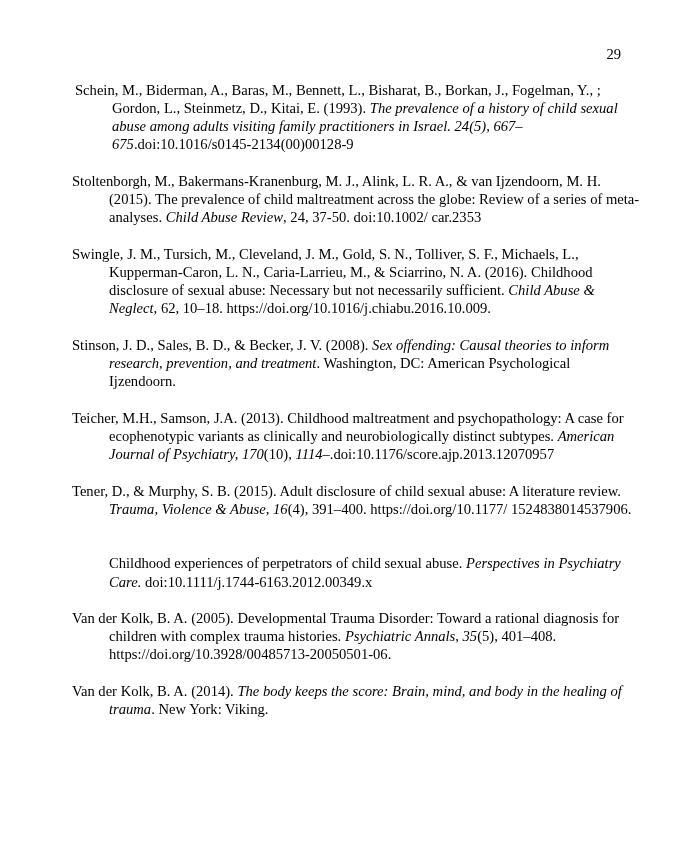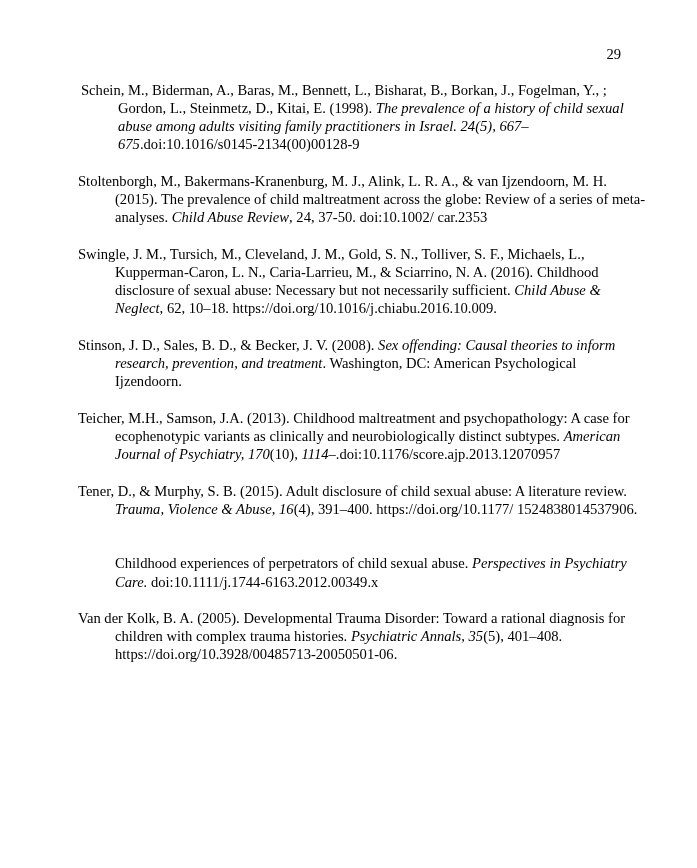--- a/index.html
+++ b/index.html
@@ -6,40 +6,41 @@
     body {
       width: 697px; height: 868px; position: relative; overflow: hidden;
       font-family: "Liberation Serif", "DejaVu Serif", serif;
       color: #000000;
     }
     .page-number {
       position: absolute; top: 45px; right: 76px;
       font-size: 14.6px; line-height: 18px;
     }
     .refs {
-      position: absolute; top: 81px; left: 78px; width: 560px;
+      position: absolute; top: 81px; left: 72px; width: 560px;
     }
     .ref {
       font-size: 14.6px;
       line-height: 18.1px;
       padding-left: 37px;
       text-indent: -37px;
       margin: 0 0 18.6px 0;
       white-space: nowrap;
     }
     .ref.first { margin-left: 3px; }
     .ref i { font-style: italic; }
   </style>
 </head>
 <body>
 
 <div class="page-number">29</div>
 
 <div class="refs" id="refs">
-    <p class="ref first"><span>Schein, M., Biderman, A., Baras, M., Bennett, L., Bisharat, B., Borkan, J., Fogelman, Y., ;</span><br><span>Gordon, L., Steinmetz, D., Kitai, E. (1998). </span><i>The prevalence of a history of child sexual</i><br><i>abuse among adults visiting family practitioners in Israel. 24(5), 667–</i><br><i>675</i><span>.doi:10.1016/s0145-2134(00)00128-9</span></p>
+    <p class="ref first"><span>Schein, M., Biderman, A., Baras, M., Bennett, L., Bisharat, B., Borkan, J., Fogelman, Y., ;</span><br><span>Gordon, L., Steinmetz, D., Kitai, E. (1993). </span><i>The prevalence of a history of child sexual</i><br><i>abuse among adults visiting family practitioners in Israel. 24(5), 667–</i><br><i>675</i><span>.doi:10.1016/s0145-2134(00)00128-9</span></p>
     <p class="ref"><span>Stoltenborgh, M., Bakermans-Kranenburg, M. J., Alink, L. R. A., &amp; van Ijzendoorn, M. H.</span><br><span>(2015). The prevalence of child maltreatment across the globe: Review of a series of meta-</span><br><span>analyses. </span><i>Child Abuse Review</i><span>, 24, 37-50. doi:10.1002/ car.2353</span></p>
     <p class="ref"><span>Swingle, J. M., Tursich, M., Cleveland, J. M., Gold, S. N., Tolliver, S. F., Michaels, L.,</span><br><span>Kupperman-Caron, L. N., Caria-Larrieu, M., &amp; Sciarrino, N. A. (2016). Childhood</span><br><span>disclosure of sexual abuse: Necessary but not necessarily sufficient. </span><i>Child Abuse &amp;</i><br><i>Neglect</i><span>, 62, 10–18. https://doi.org/10.1016/j.chiabu.2016.10.009.</span></p>
     <p class="ref"><span>Stinson, J. D., Sales, B. D., &amp; Becker, J. V. (2008). </span><i>Sex offending: Causal theories to inform</i><br><i>research, prevention, and treatment</i><span>. Washington, DC: American Psychological</span><br><span>Ijzendoorn.</span></p>
     <p class="ref"><span>Teicher, M.H., Samson, J.A. (2013). Childhood maltreatment and psychopathology: A case for</span><br><span>ecophenotypic variants as clinically and neurobiologically distinct subtypes. </span><i>American</i><br><i>Journal of Psychiatry, 170</i><span>(10)</span><i>, 1114</i><span>–.doi:10.1176/score.ajp.2013.12070957</span></p>
     <p class="ref"><span>Tener, D., &amp; Murphy, S. B. (2015). Adult disclosure of child sexual abuse: A literature review.</span><br><i>Trauma, Violence &amp; Abuse</i><span>, </span><i>16</i><span>(4), 391–400. https://doi.org/10.1177/ 1524838014537906.</span></p>
     <p class="ref"><br><span>Childhood experiences of perpetrators of child sexual abuse. </span><i>Perspectives in Psychiatry</i><br><i>Care.</i><span> doi:10.1111/j.1744-6163.2012.00349.x</span></p>
     <p class="ref"><span>Van der Kolk, B. A. (2005). Developmental Trauma Disorder: Toward a rational diagnosis for</span><br><span>children with complex trauma histories. </span><i>Psychiatric Annals</i><span>, </span><i>35</i><span>(5), 401–408.</span><br><span>https://doi.org/10.3928/00485713-20050501-06.</span></p>
+    <p class="ref"><span>Van der Kolk, B. A. (2014). </span><i>The body keeps the score: Brain, mind, and body in the healing of</i><br><i>trauma</i><span>. New York: Viking.</span></p>
   </div>
 
 </body></html>

